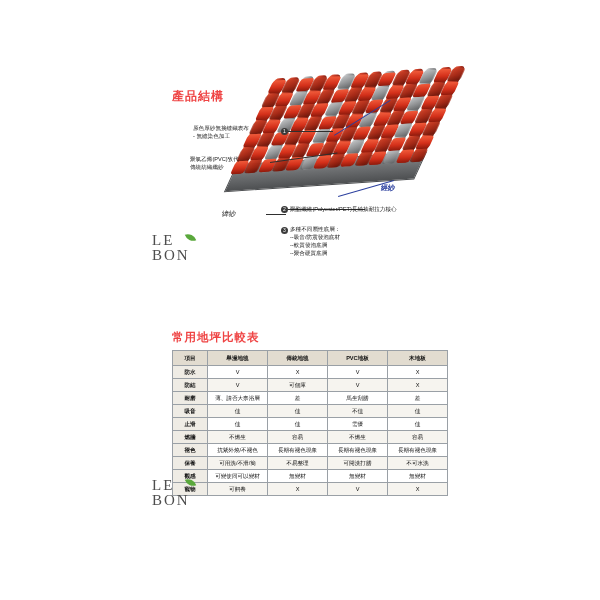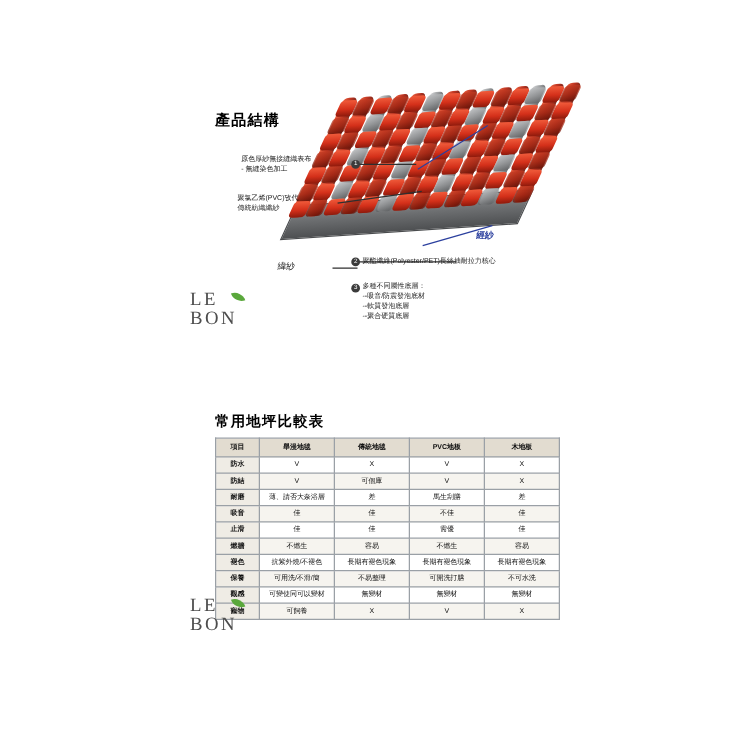--- a/index.html
+++ b/index.html
@@ -23,21 +23,21 @@
     width: 600px;
   }
   #page-structure { top: 0; height: 300px; }
   #page-table     { top: 300px; height: 300px; }
 
   .section-title {
     position: absolute;
     font-size: 12px;
     font-weight: bold;
     letter-spacing: 1px;
-    color: #000000;
+    color: #ef4444;
   }
   #structure-title { left: 172px; top: 88px; }
   #table-title     { left: 172px; top: 30px; font-size: 11.5px; text-align: right; }
 
   
   .mat-wrap {
     position: absolute;
     left: 246px;
     top: 72px;
     width: 200px;

